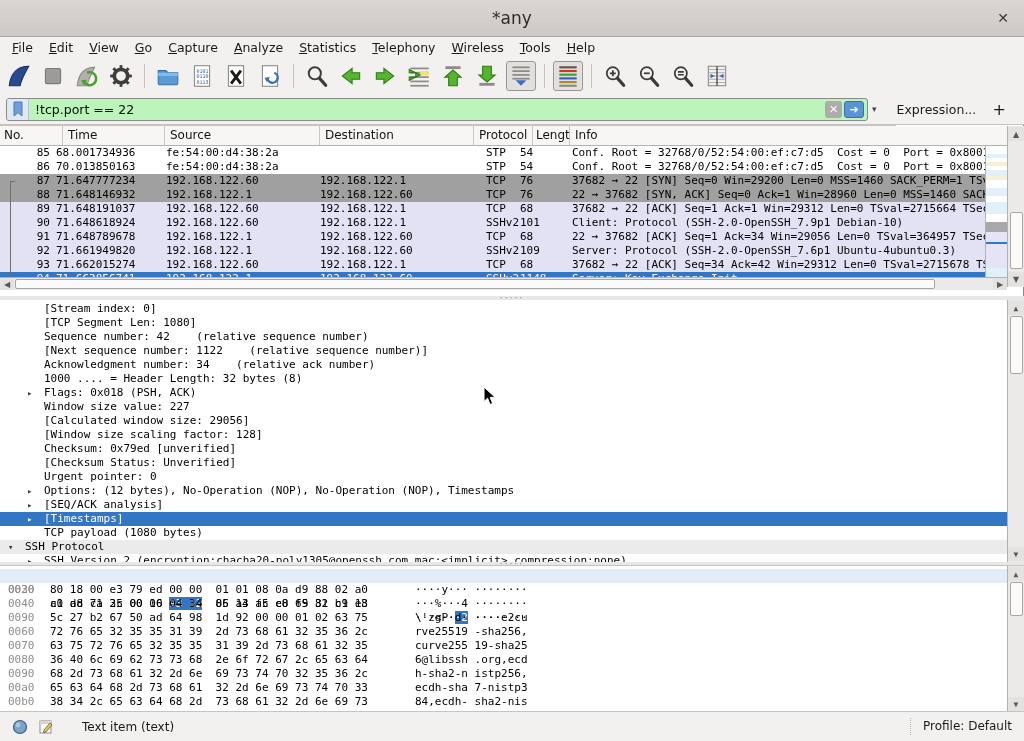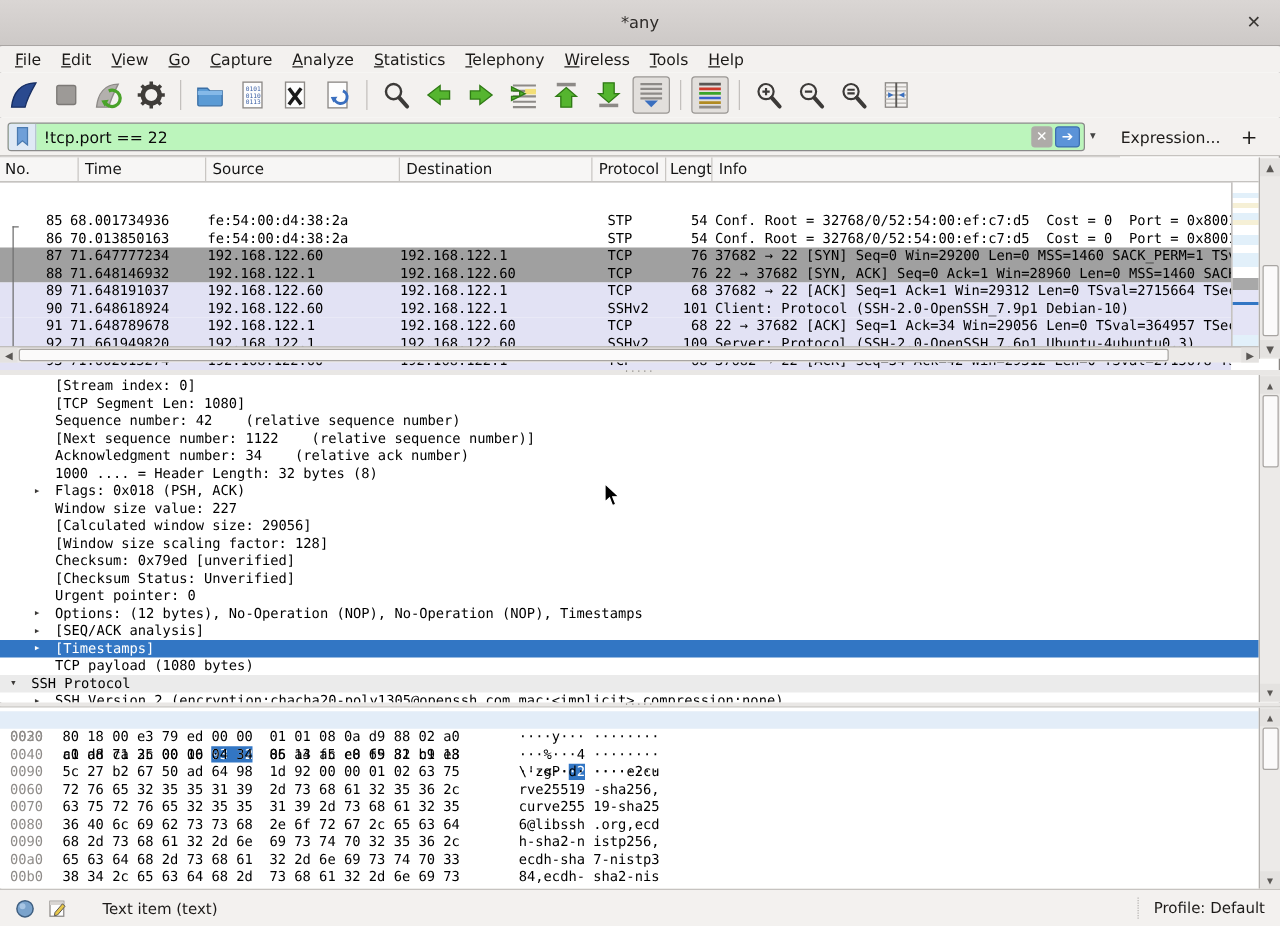--- a/index.html
+++ b/index.html
@@ -6,21 +6,21 @@
   html,body { background:#e8e6e4; }
   .window {
     position:relative; width:1024px; height:741px; background:#ffffff;
     font-family:"DejaVu Sans","Liberation Sans",sans-serif; overflow:hidden;
     box-shadow: inset 0 0 0 1px #8a8784;
   }
   
   .titlebar { position:absolute; top:0; left:0; width:1024px; height:37px;
     background:linear-gradient(#dad6d4,#cdc9c7); border-bottom:1px solid #a9a5a3;
     display:flex; align-items:center; justify-content:center; }
-  .title-text { font-size:13px; color:#2e2b29; }
+  .title-text { font-size:17px; color:#2e2b29; }
   .close-btn { position:absolute; right:12px; top:9px; width:18px; height:18px;
     display:flex; align-items:center; justify-content:center; color:#3a3734; font-size:14px; cursor:default; }
   
   .menubar { position:absolute; top:37px; left:0; width:1024px; height:21px;
     background:#f3f1ef; display:flex; align-items:center; padding-left:4px; }
   .menu-item { font-size:12.5px; color:#1c1a18; padding:16px 8px; }
   .menu-item u { text-decoration:underline; }
   
   .toolbar { position:absolute; top:58px; left:0; width:1024px; height:36px;
     background:#f3f1ef; display:flex; align-items:center; padding-left:4px; gap:4px; }
@@ -42,29 +42,29 @@
   .filter-caret { font-size:9px; color:#444; padding:0 4px; }
   .expression-btn { font-size:12.5px; color:#1c1a18; padding:0 14px 0 16px; }
   .add-filter-btn { font-size:16px; color:#1c1a18; margin-left:auto; padding-right:12px; }
   
   .packet-area { position:absolute; top:125px; left:0; width:896px; height:171px; background:#fff; border-top:1px solid #c6c3c0; }
   .pl-header { position:absolute; top:0; left:0; width:1007px; height:20px; background:#f7f6f5;
     border-bottom:1px solid #b5b2af; display:flex; }
   .pl-h { font-size:12px; color:#141414; border-right:1px solid #c9c6c3; padding:2px 0 0 5px;
     overflow:hidden; white-space:nowrap; }
   .pl-rows { position:absolute; top:20px; left:0; width:985px; height:140px; overflow:hidden;
-    font-family:"DejaVu Sans Mono","Liberation Mono",monospace; font-size:11px;margin-top:24px; }
+    font-family:"DejaVu Sans Mono","Liberation Mono",monospace; font-size:11px; }
   .prow { position:relative; height:14px; line-height:14px; white-space:pre; color:#000; }
   .prow span { position:absolute; top:0; overflow:hidden; white-space:pre; }
   .c-no  { left:0;   width:50px;  text-align:right; }
   .c-time{ left:56px; width:108px; }
   .c-src { left:166px; width:152px; }
   .c-dst { left:320px; width:152px; }
   .c-pro { left:486px; width:50px; }
-  .c-len { left:520px; width:46px; text-align:right; }
+  .c-len { left:520px; width:46px; }
   .c-inf { left:572px; right:0; }
   .row-white { background:#ffffff; }
   .row-gray  { background:#a0a0a0; }
   .row-lav   { background:#e2e2f4; }
   .row-sel   { background:#3276c4; color:#ffffff; }
   .conv-bracket { position:absolute; left:10px; top:55px; width:5px; height:99px;
     border-left:1px solid #6f6f6f; border-top:1px solid #6f6f6f; border-bottom:1px solid #6f6f6f; }
   .minimap { position:absolute; top:20px; left:985px; width:22px; height:140px; border-left:1px solid #b3b0ad; background:
     linear-gradient(#ffffff 0 8px,#e2f0fa 8px 12px,#ffffff 12px 16px,#f6f0d6 16px 20px,#ffffff 20px 24px,
     #e2f0fa 24px 30px,#f6f0d6 30px 34px,#ffffff 34px 42px,#e2f0fa 42px 50px,#ffffff 50px 56px,

